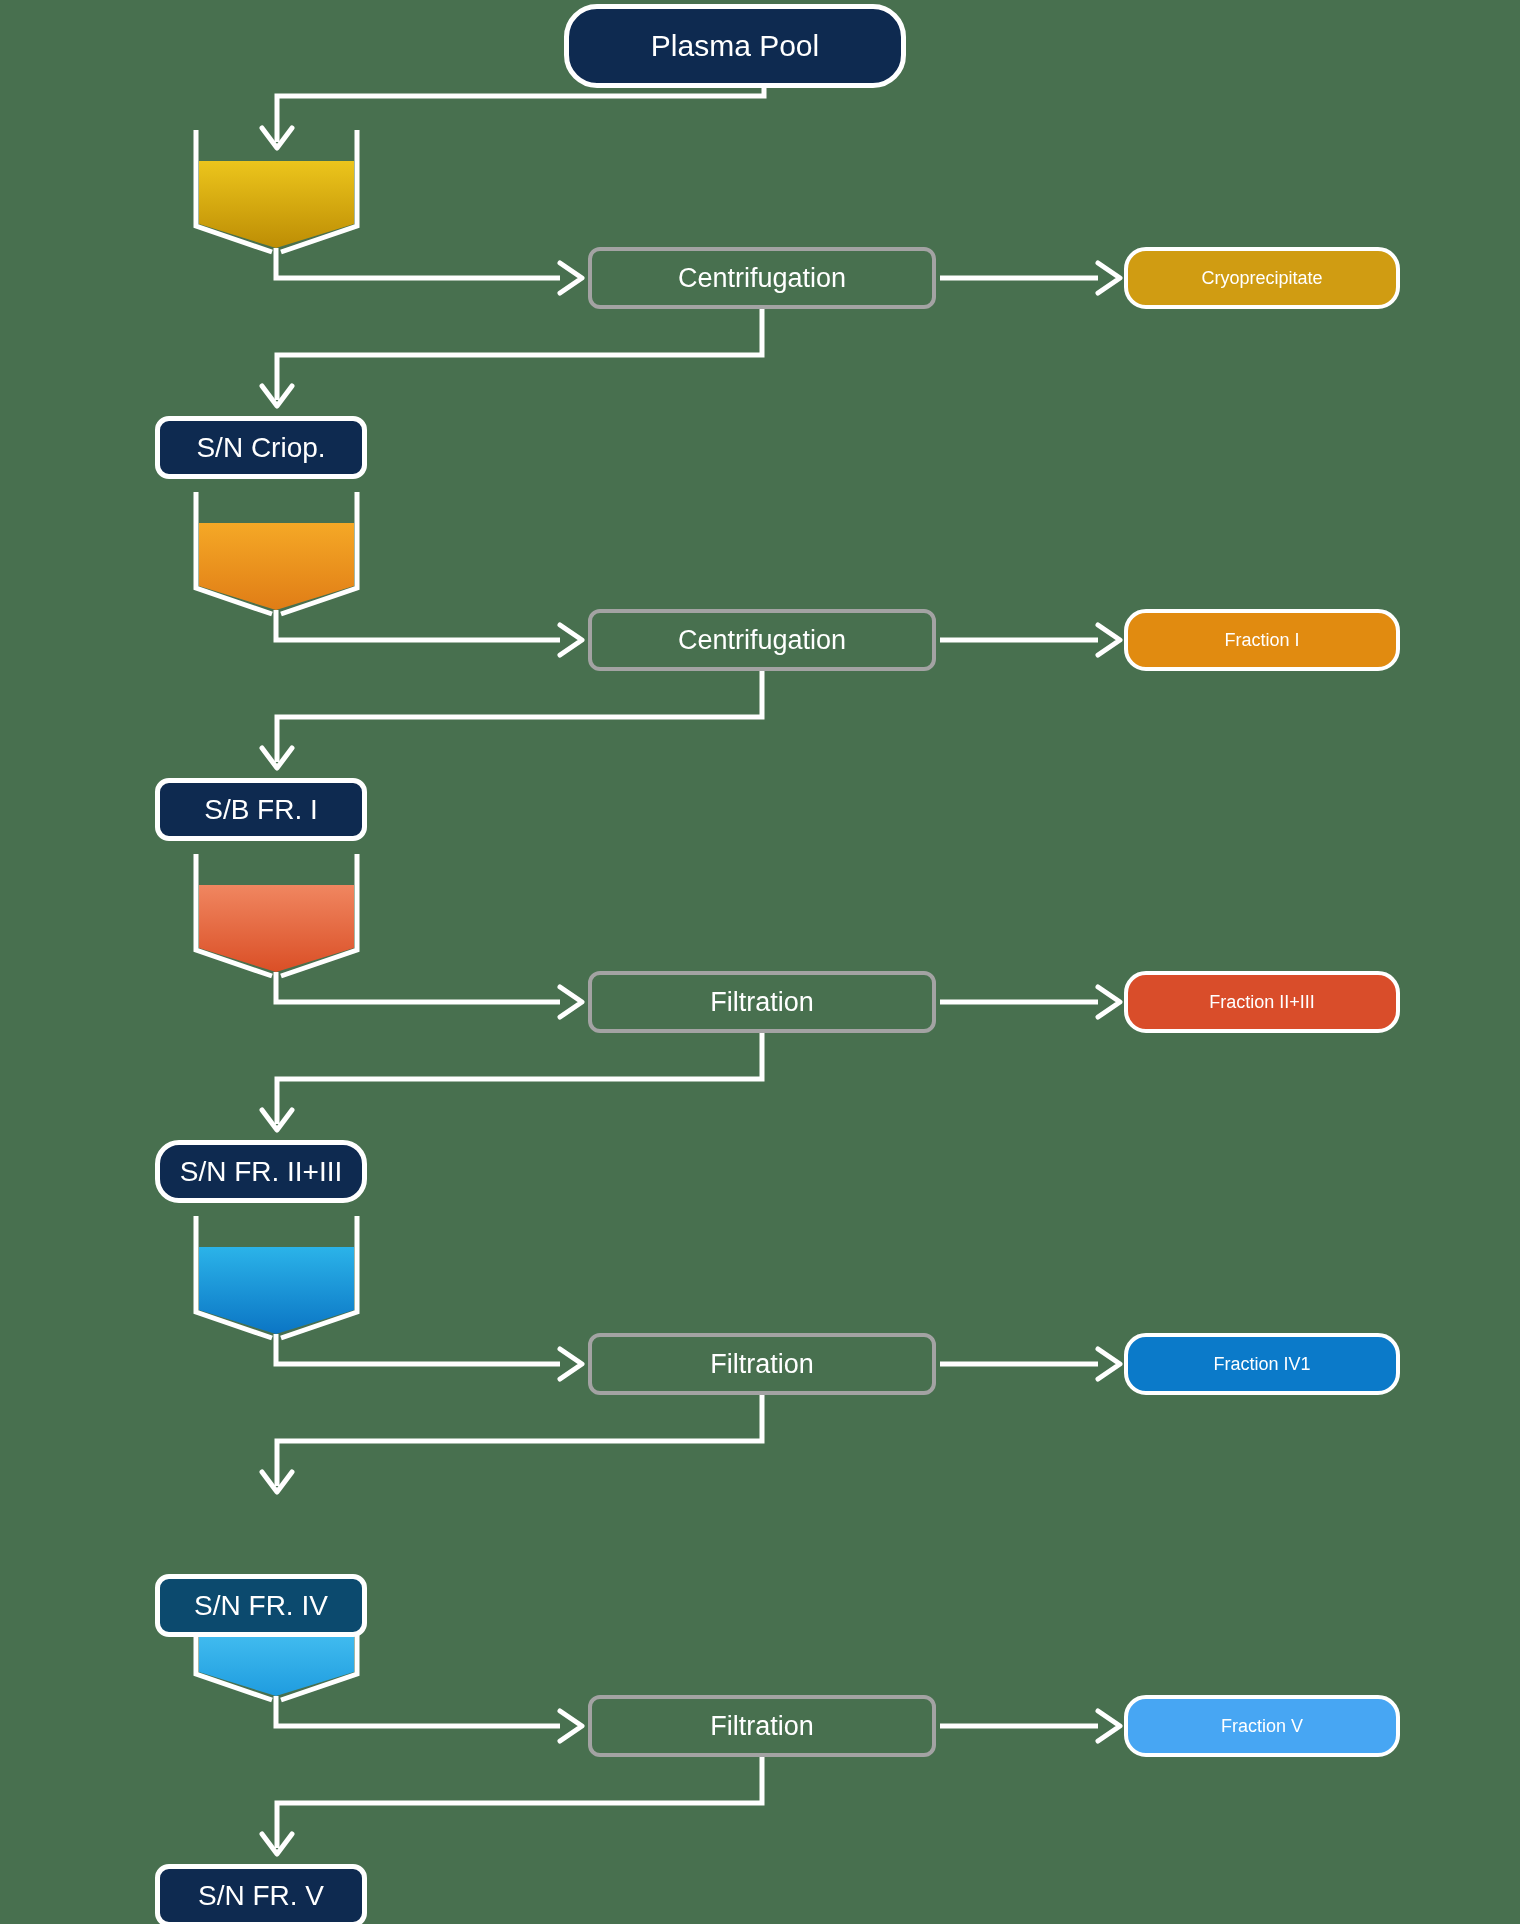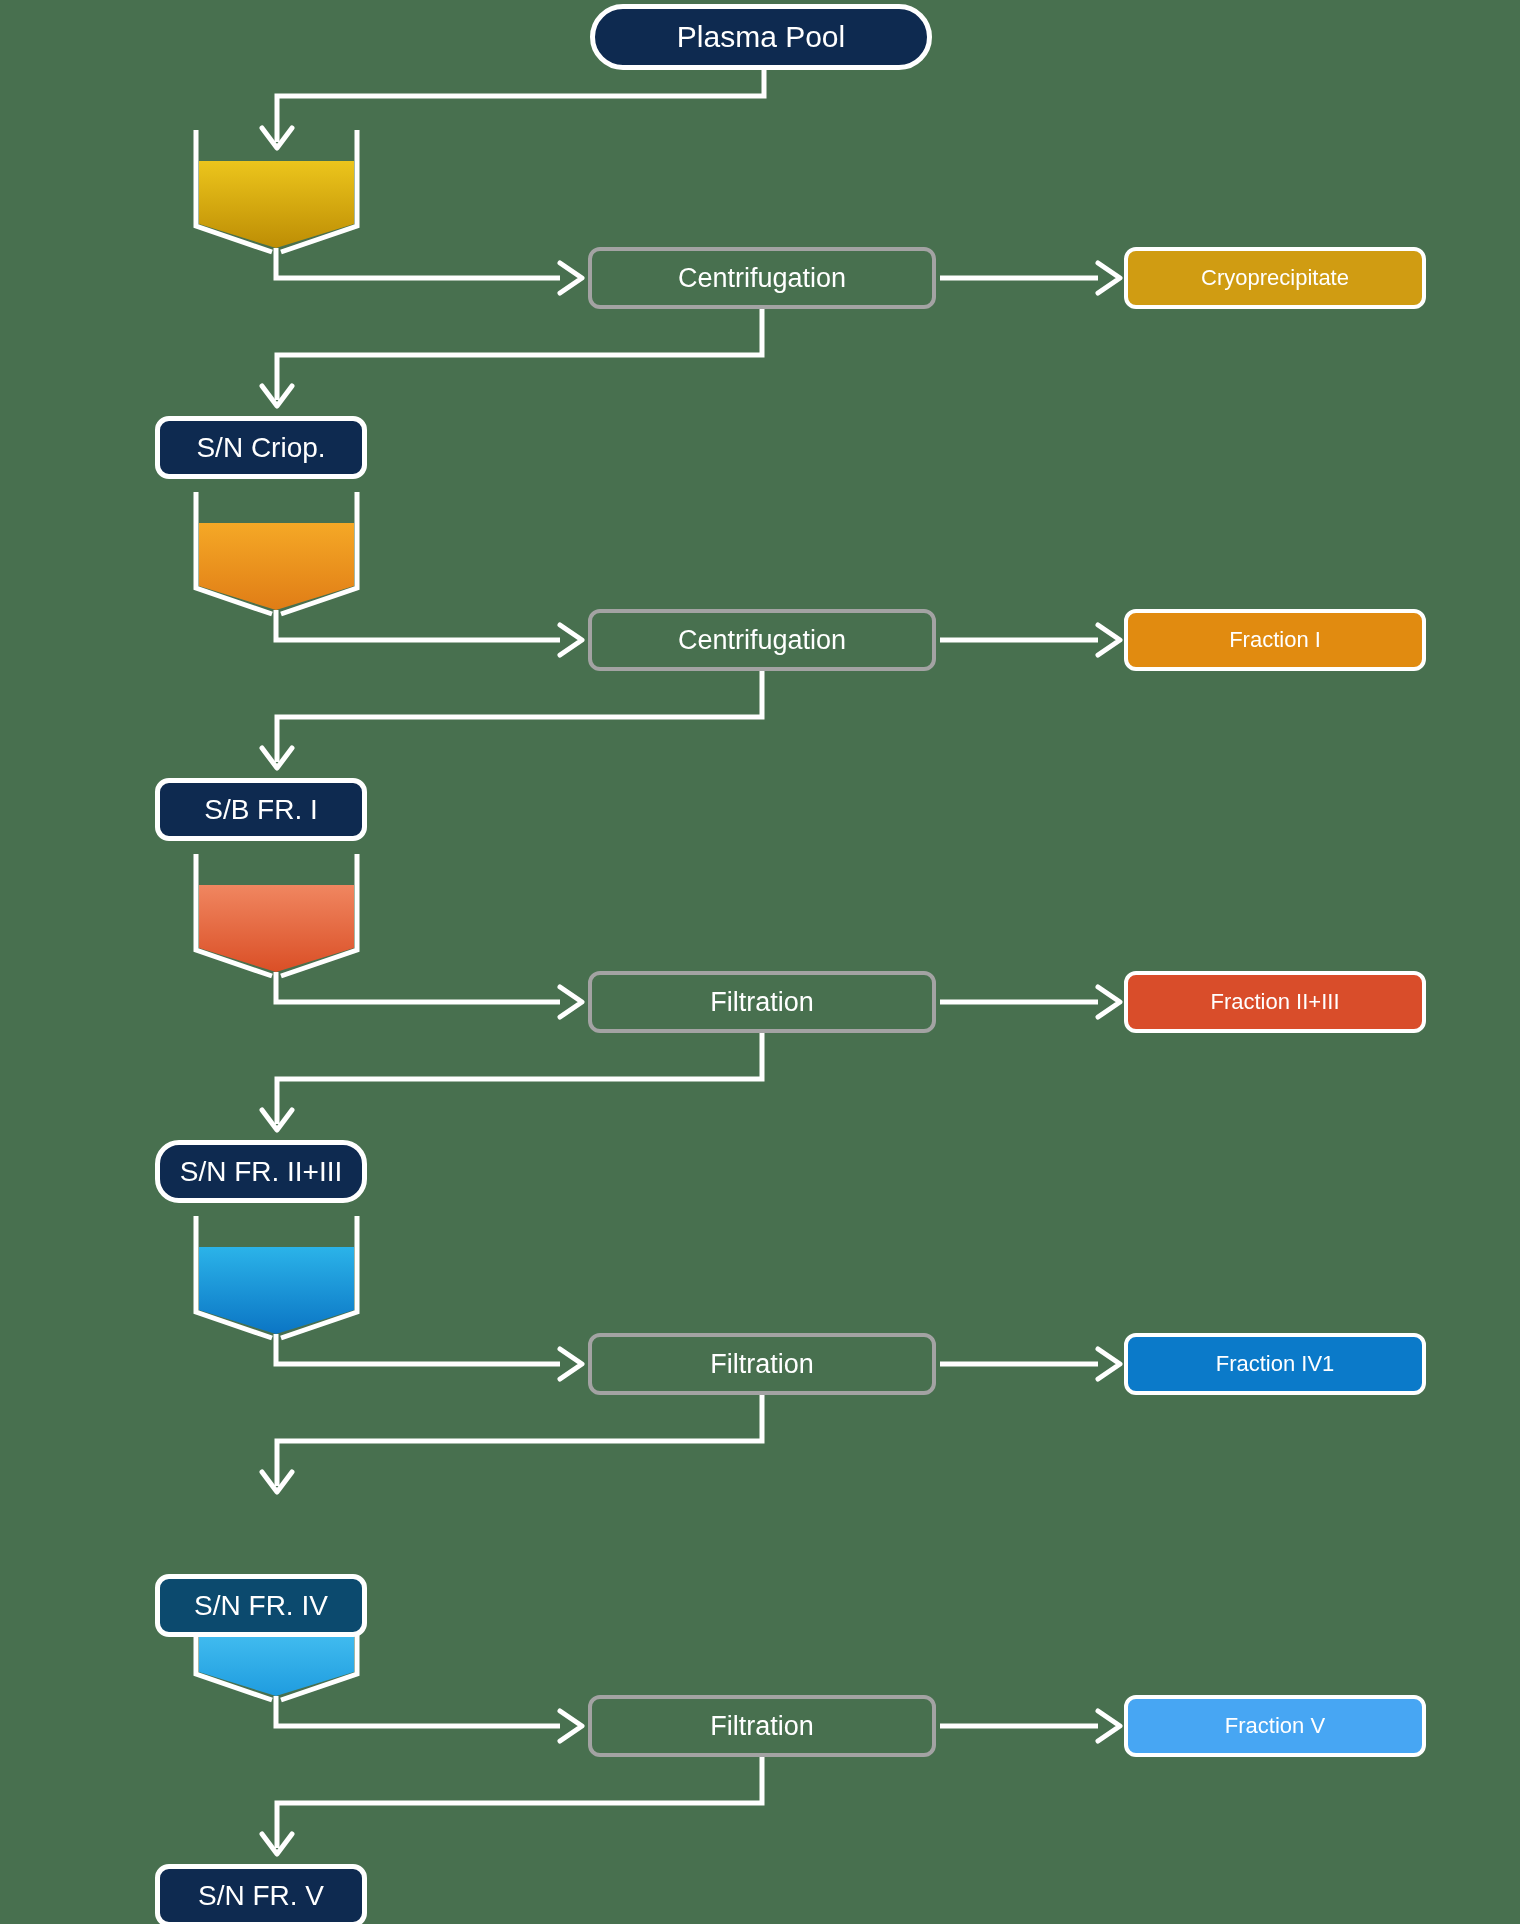--- a/index.html
+++ b/index.html
@@ -10,31 +10,31 @@
     font-family:"Liberation Sans", sans-serif;
   }
   #wires{position:absolute;left:0;top:0;width:1520px;height:1924px;}
   .wline{fill:none;stroke:#ffffff;stroke-width:5;stroke-linejoin:miter;stroke-linecap:butt;}
   .chev{stroke-linecap:round;stroke-linejoin:round;}
   .node{
     position:absolute;display:flex;align-items:center;justify-content:center;
     box-sizing:border-box;color:#ffffff;text-align:center;
   }
   .pill{
-    left:590px;top:4px;width:342px;height:66px;
+    left:564px;top:4px;width:342px;height:84px;
     border:5px solid #ffffff;border-radius:33px;font-size:30px;
   }
   .proc{
     left:588px;width:348px;height:62px;
     border:4px solid #a3a3a3;border-radius:12px;font-size:27px;
     background:transparent;
   }
   .frac{
-    left:1124px;width:302px;height:62px;
-    border:4px solid #ffffff;border-radius:12px;font-size:22px;
+    left:1124px;width:276px;height:62px;
+    border:4px solid #ffffff;border-radius:22px;font-size:18px;
   }
   .slabel{
     left:155px;width:212px;height:63px;
     border:5px solid #ffffff;border-radius:14px;font-size:28px;
   }
 </style>
 </head>
 <body>
 
 <div id="canvas" style="background: rgb(72, 112, 79);">

